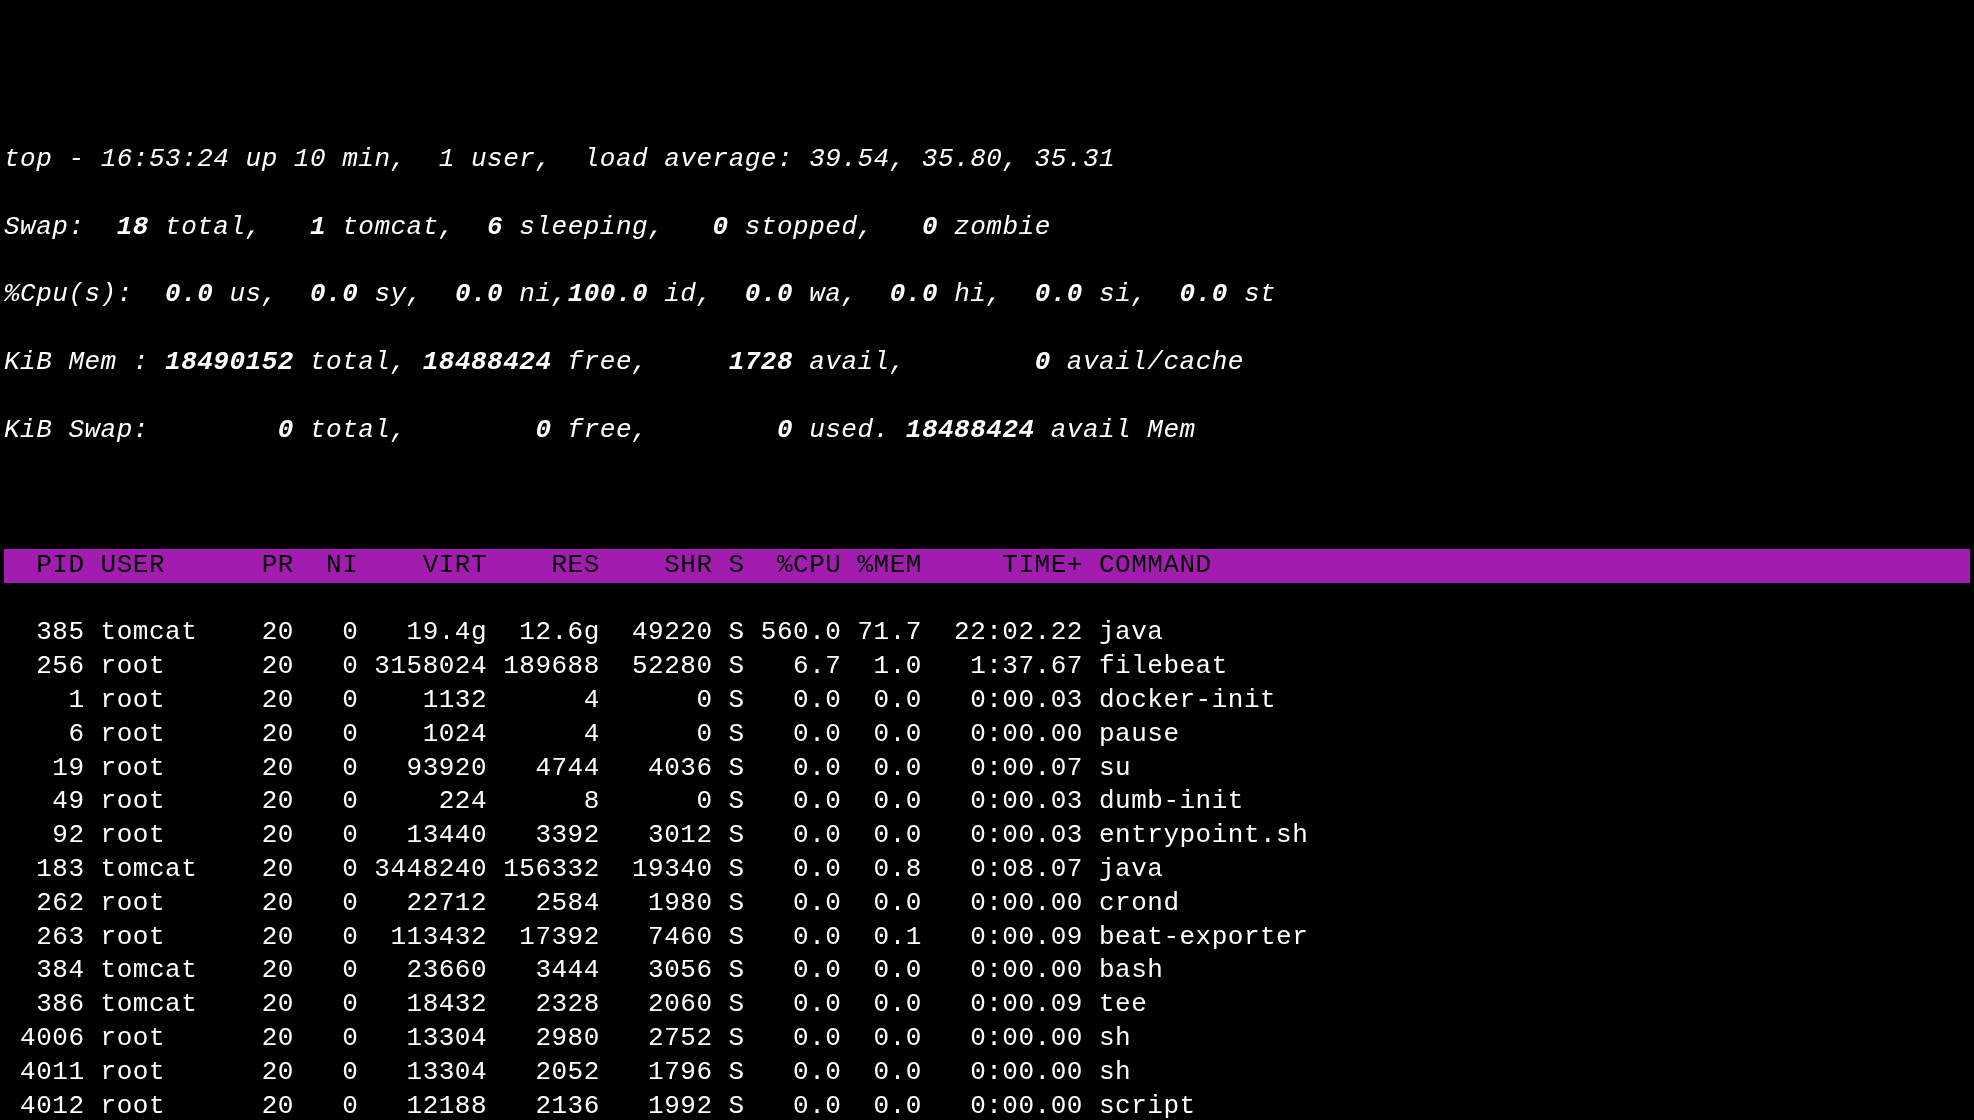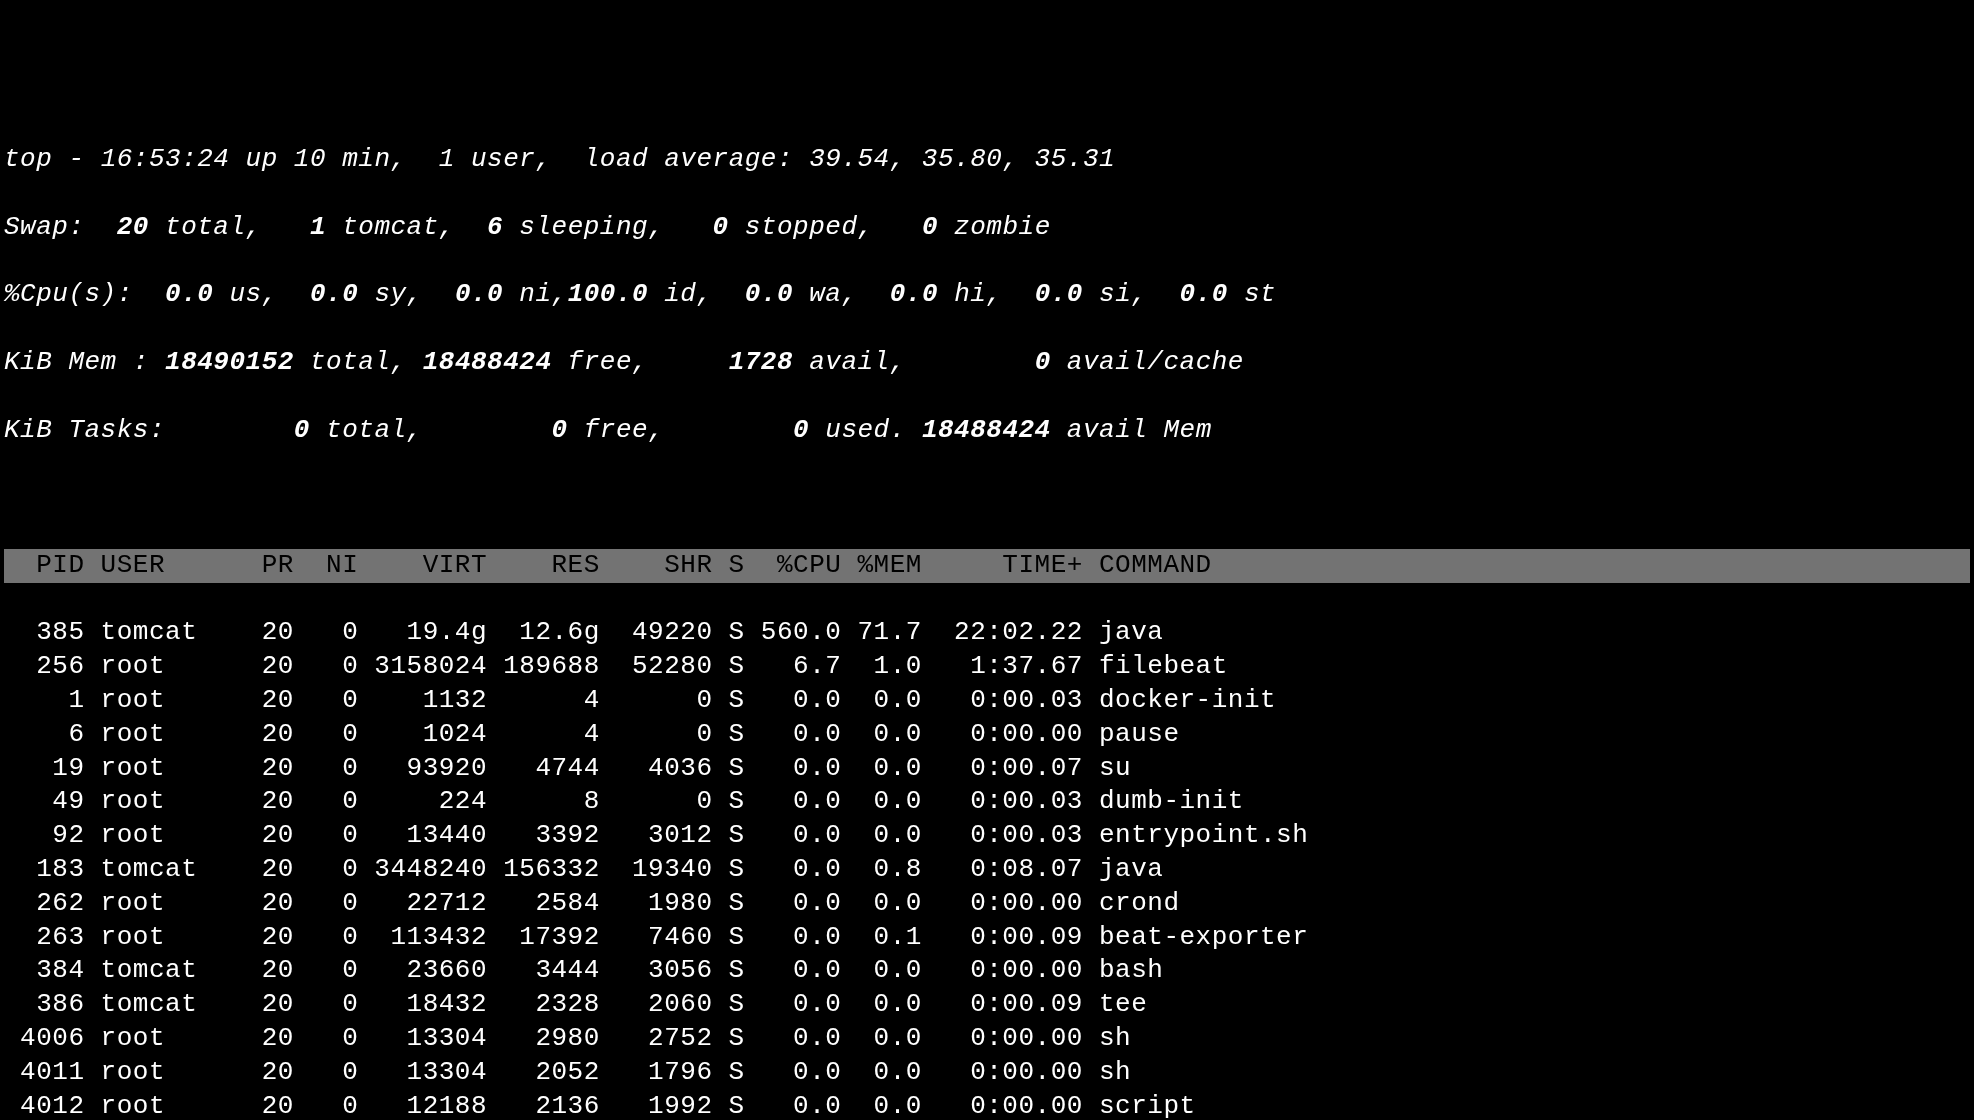--- a/index.html
+++ b/index.html
@@ -19,37 +19,37 @@
       letter-spacing: 0.5px;
     }
     .bold {
       font-weight: bold;
     }
     .header-line {
       display: block;
       font-style: italic;
     }
     .table-header {
-      background: #737373;
+      background: #a21caf;
       color: #000;
       display: block;
       font-weight: normal;
     }
     .process-row {
       display: block;
     }
   </style>
 </head>
 <body>
 
 
 
 <span class="header-line"><span>top - </span><span>16:53:24</span><span> up 10 min,  1 user,  load average: 39.54, 35.80, 35.31</span></span>
-<span class="header-line"><span>Swap: </span><span class="bold"> 20</span><span> total,   </span><span class="bold">1</span><span> tomcat,  </span><span class="bold">6</span><span> sleeping,   </span><span class="bold">0</span><span> stopped,   </span><span class="bold">0</span><span> zombie</span></span>
+<span class="header-line"><span>Swap: </span><span class="bold"> 18</span><span> total,   </span><span class="bold">1</span><span> tomcat,  </span><span class="bold">6</span><span> sleeping,   </span><span class="bold">0</span><span> stopped,   </span><span class="bold">0</span><span> zombie</span></span>
 <span class="header-line"><span>%Cpu(s):  </span><span class="bold">0.0</span><span> us,  </span><span class="bold">0.0</span><span> sy,  </span><span class="bold">0.0</span><span> ni,</span><span class="bold">100.0</span><span> id,  </span><span class="bold">0.0</span><span> wa,  </span><span class="bold">0.0</span><span> hi,  </span><span class="bold">0.0</span><span> si,  </span><span class="bold">0.0</span><span> st</span></span>
 <span class="header-line"><span>KiB Mem : </span><span class="bold">18490152</span><span> total, </span><span class="bold">18488424</span><span> free,     </span><span class="bold">1728</span><span> avail,        </span><span class="bold">0</span><span> avail/cache</span></span>
-<span class="header-line"><span>KiB Tasks:        </span><span class="bold">0</span><span> total,        </span><span class="bold">0</span><span> free,        </span><span class="bold">0</span><span> used. </span><span class="bold">18488424</span><span> avail Mem</span></span>
+<span class="header-line"><span>KiB Swap:        </span><span class="bold">0</span><span> total,        </span><span class="bold">0</span><span> free,        </span><span class="bold">0</span><span> used. </span><span class="bold">18488424</span><span> avail Mem</span></span>
 <span class="header-line"> </span>
 <span class="table-header">  PID USER      PR  NI    VIRT    RES    SHR S  %CPU %MEM     TIME+ COMMAND                                                 </span>
 <div id="process-list"><span class="process-row">  385 tomcat    20   0   19.4g  12.6g  49220 S 560.0 71.7  22:02.22 java</span><span class="process-row">  256 root      20   0 3158024 189688  52280 S   6.7  1.0   1:37.67 filebeat</span><span class="process-row">    1 root      20   0    1132      4      0 S   0.0  0.0   0:00.03 docker-init</span><span class="process-row">    6 root      20   0    1024      4      0 S   0.0  0.0   0:00.00 pause</span><span class="process-row">   19 root      20   0   93920   4744   4036 S   0.0  0.0   0:00.07 su</span><span class="process-row">   49 root      20   0     224      8      0 S   0.0  0.0   0:00.03 dumb-init</span><span class="process-row">   92 root      20   0   13440   3392   3012 S   0.0  0.0   0:00.03 entrypoint.sh</span><span class="process-row">  183 tomcat    20   0 3448240 156332  19340 S   0.0  0.8   0:08.07 java</span><span class="process-row">  262 root      20   0   22712   2584   1980 S   0.0  0.0   0:00.00 crond</span><span class="process-row">  263 root      20   0  113432  17392   7460 S   0.0  0.1   0:00.09 beat-exporter</span><span class="process-row">  384 tomcat    20   0   23660   3444   3056 S   0.0  0.0   0:00.00 bash</span><span class="process-row">  386 tomcat    20   0   18432   2328   2060 S   0.0  0.0   0:00.09 tee</span><span class="process-row"> 4006 root      20   0   13304   2980   2752 S   0.0  0.0   0:00.00 sh</span><span class="process-row"> 4011 root      20   0   13304   2052   1796 S   0.0  0.0   0:00.00 sh</span><span class="process-row"> 4012 root      20   0   12188   2136   1992 S   0.0  0.0   0:00.00 script</span></div>
 
 
 
 
 </body></html>

